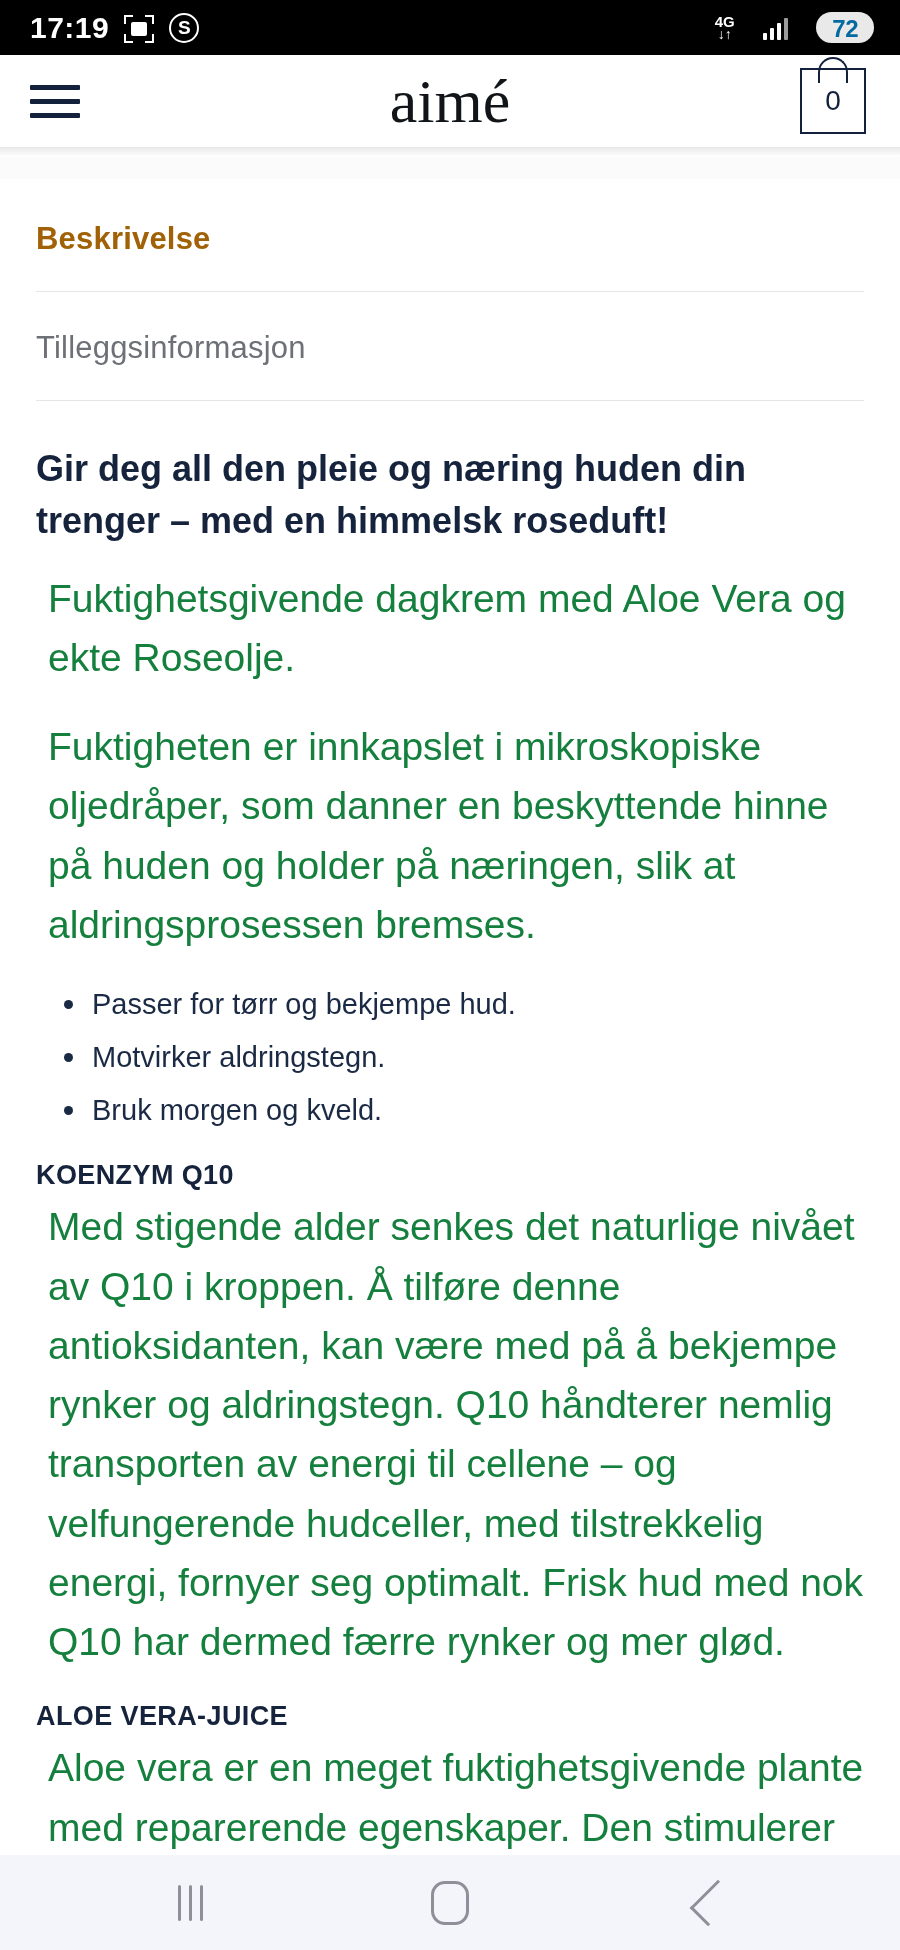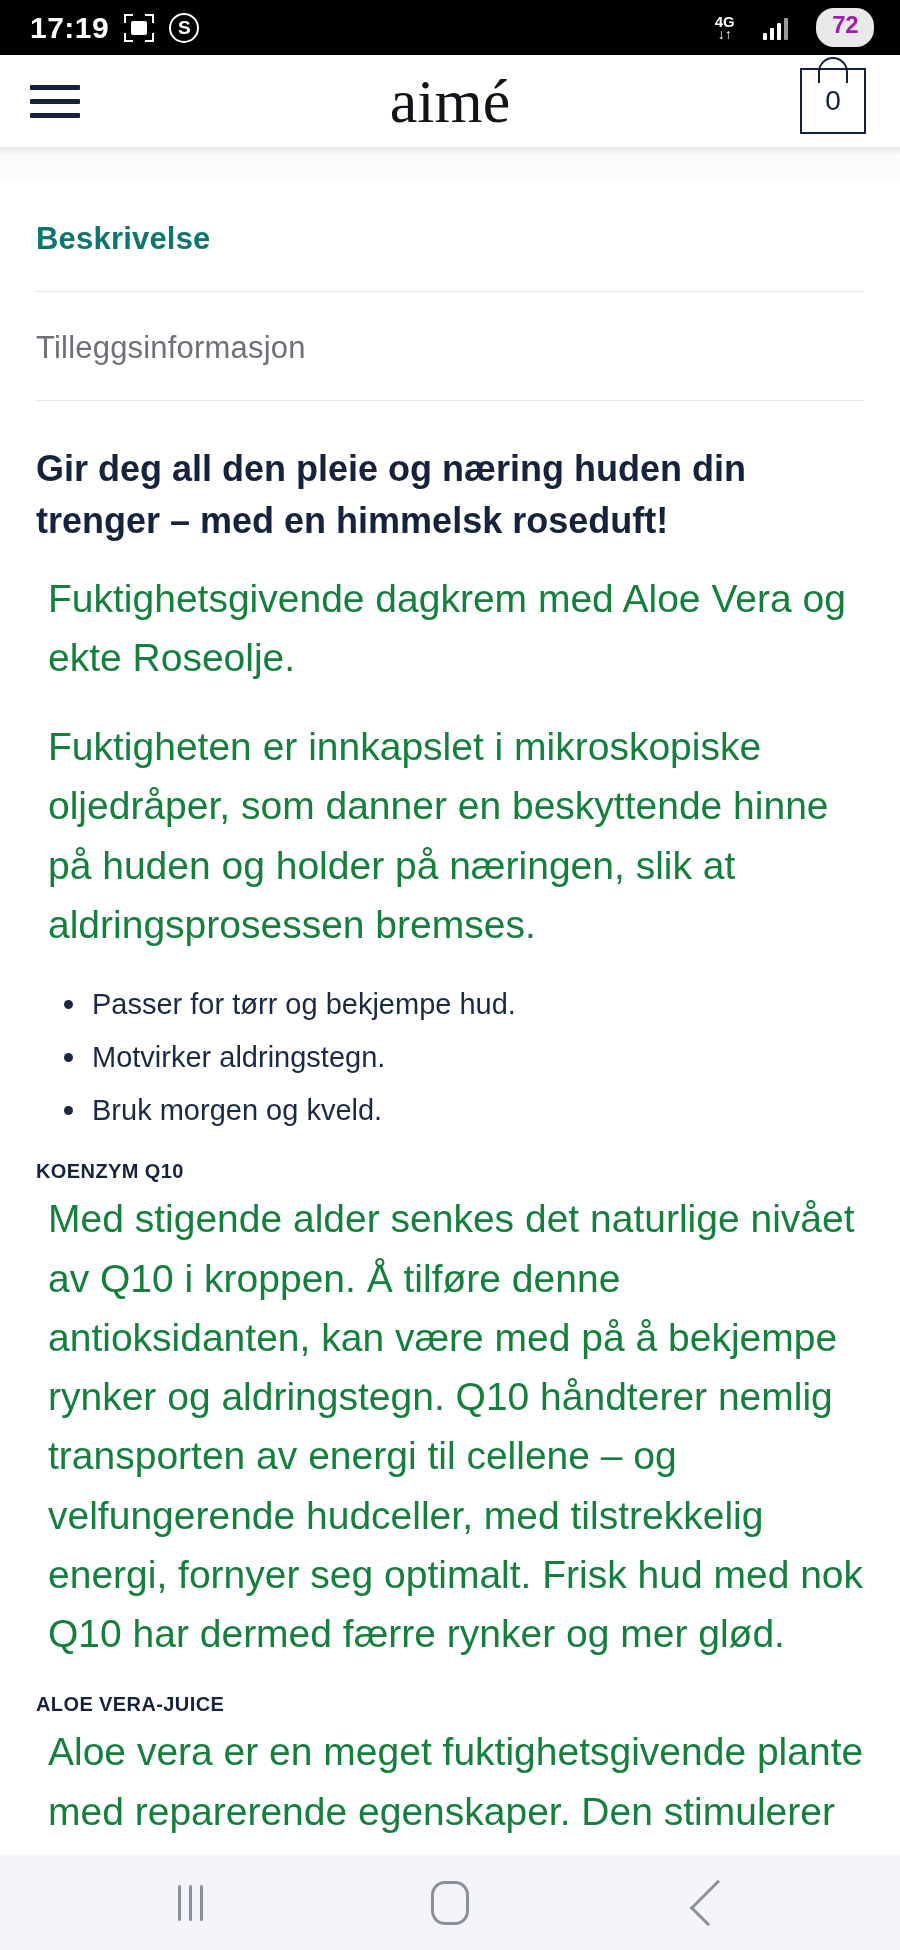--- a/index.html
+++ b/index.html
@@ -14,21 +14,21 @@
   
   .statusbar{
     height:55px;
     background:#000000;
     display:flex;
     align-items:center;
     justify-content:space-between;
     padding:0 26px 0 30px;
     color:#ffffff;
   }
-  .sb-left{ display:flex; align-items:center; gap:15px; }
+  .sb-left{ display:flex; align-items:flex-end; gap:15px; }
   .sb-time{
     font-size:30px;
     font-weight:bold;
     letter-spacing:0.5px;
     line-height:1;
   }
   .sb-right{ display:flex; align-items:center; gap:28px; }
 
   .icon-screenshot{ width:30px; height:28px; position:relative; }
   .icon-screenshot .br{ position:absolute; width:9px; height:9px; border:2.5px solid #fff; }
@@ -51,25 +51,25 @@
 
   .icon-signal{ display:flex; align-items:flex-end; gap:2.5px; height:24px; }
   .icon-signal i{ width:4.5px; background:#fff; display:block; border-radius:1px; }
   .icon-signal i:nth-child(1){height:7px;}
   .icon-signal i:nth-child(2){height:12px;}
   .icon-signal i:nth-child(3){height:17px;}
   .icon-signal i:nth-child(4){height:22px; background:#9a9a9a;}
 
   .battery{
     background:#e9e9e9;
-    color:#a21caf;
+    color:#0369a1;
     border-radius:18px;
     font-size:24px;
     font-weight:bold;
-    padding:3px 16px 9px;
+    padding:3px 16px 0;
     line-height:1.15;
     letter-spacing:-0.5px;
   }
 
   
   .site-header{
     height:92px;
     background:#ffffff;
     display:flex;
     align-items:center;
@@ -127,21 +127,21 @@
   .gap-band{ height:22px; background:#fbfbfc; }
 
   
   .content{ padding:0 36px; background:#ffffff; }
 
   .acc-item{ padding:38px 0 34px; border-bottom:1.5px solid #e6e6e8; }
   .acc-item.first{ padding-top:42px; }
   .acc-title{
     font-size:31px;
     font-weight:bold;
-    color:#0f766e;
+    color:#a16207;
     letter-spacing:0.2px;
   }
   .acc-title.muted{
     font-weight:normal;
     color:#6d7076;
   }
 
   
   .desc{ padding-top:42px; color:#16233c; }
   .desc h3{
@@ -176,21 +176,21 @@
     content:"";
     position:absolute;
     left:6px;
     top:16px;
     width:9px; height:9px;
     border-radius:50%;
     background:#1b2a44;
   }
 
   .sub-h{
-    font-size:20px;
+    font-size:27px;
     font-weight:bold;
     color:#16233c;
     letter-spacing:0.4px;
     margin-bottom:6px;
   }
 
   
   .navbar{
     position:absolute;
     left:0; bottom:0;

